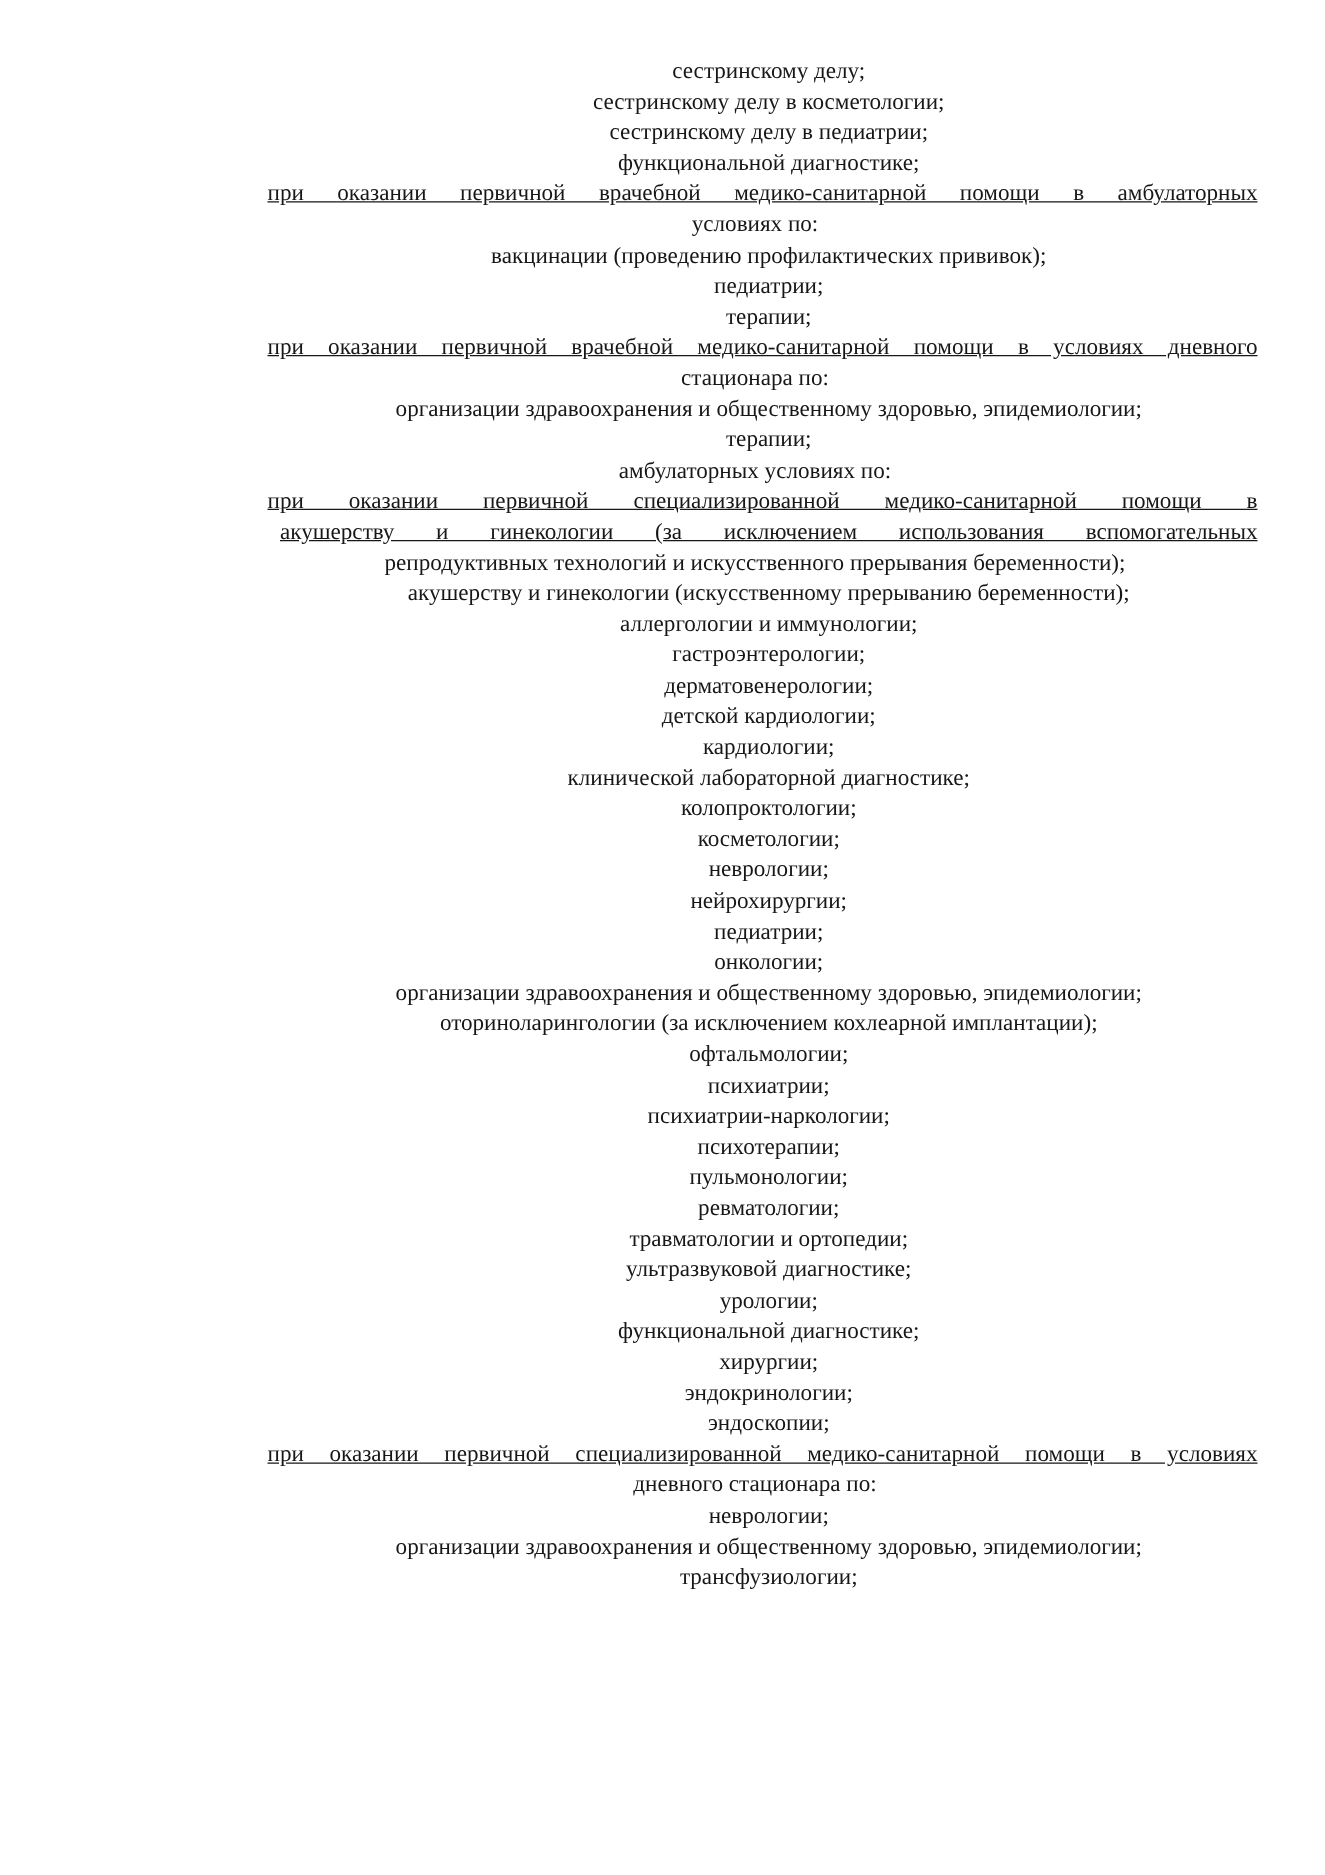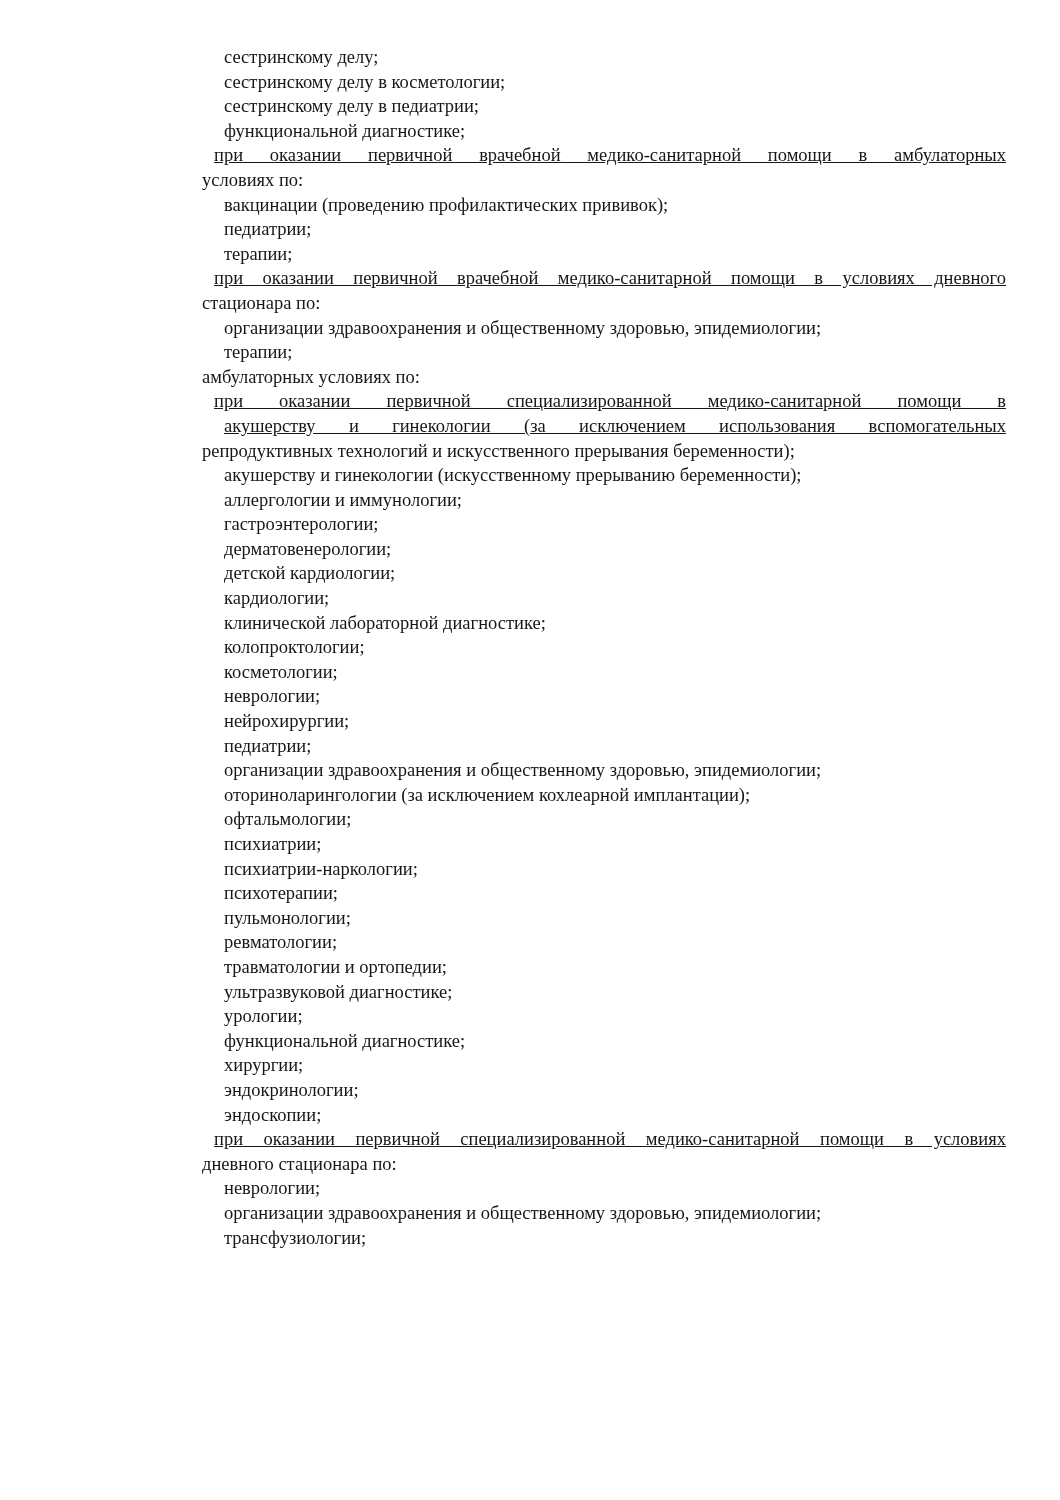--- a/index.html
+++ b/index.html
@@ -19,21 +19,21 @@
     left: 202px;
     top: 45px;
     width: 804px;
     font-family: "Liberation Serif", "DejaVu Serif", serif;
     font-size: 18.5px;
     line-height: 24.6px;
     color: #171717;
   }
   .para { margin: 0; padding: 0; }
   .line {
-    text-align: left;
+    text-align: center;
     min-height: 24.6px;
   }
   
   .line.item-first    { text-indent: 22px; }
   .line.section-first { text-indent: 12px; }
   
   .line.fill {
     text-align: justify;
     text-align-last: justify;
     text-decoration: underline;
@@ -118,20 +118,23 @@
       <div class="para item">
         <div class="line item-first">неврологии;</div>
       </div>
       <div class="para item">
         <div class="line item-first">нейрохирургии;</div>
       </div>
       <div class="para item">
         <div class="line item-first">педиатрии;</div>
       </div>
       <div class="para item">
+        <div class="line item-first">онкологии;</div>
+      </div>
+      <div class="para item">
         <div class="line item-first">организации здравоохранения и общественному здоровью, эпидемиологии;</div>
       </div>
       <div class="para item">
         <div class="line item-first">оториноларингологии (за исключением кохлеарной имплантации);</div>
       </div>
       <div class="para item">
         <div class="line item-first">офтальмологии;</div>
       </div>
       <div class="para item">
         <div class="line item-first">психиатрии;</div>

